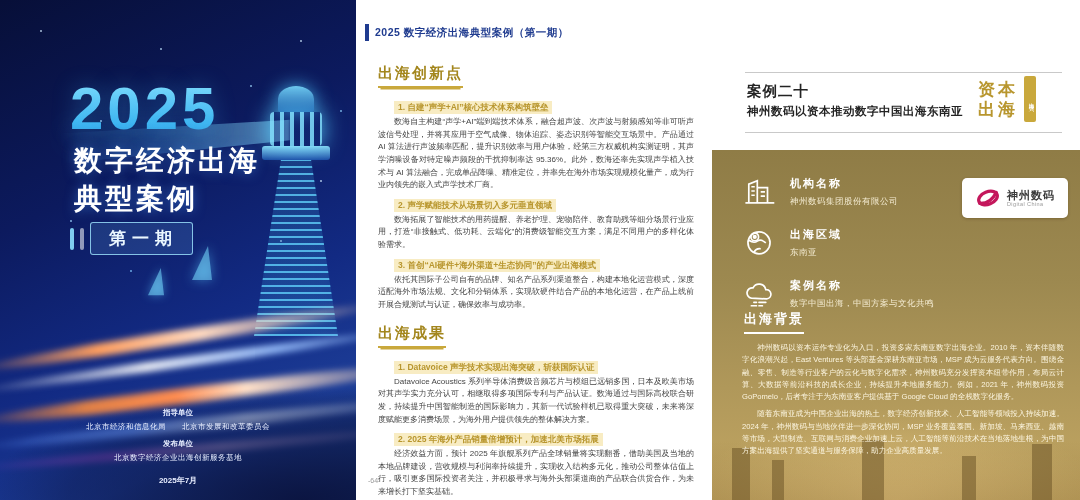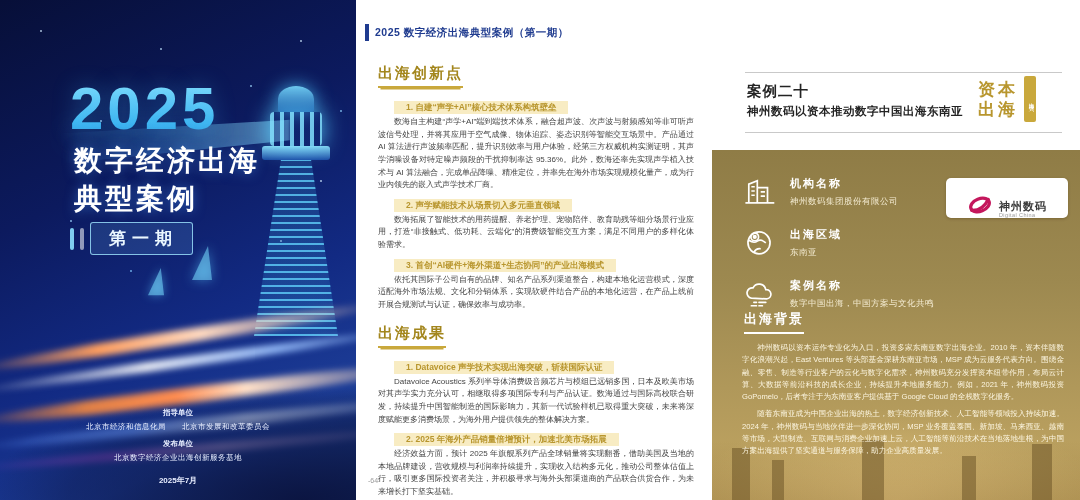--- a/index.html
+++ b/index.html
@@ -65,21 +65,21 @@
   
   .mid { position:absolute; left:360px; top:0; width:352px; height:500px; background:#fff; }
   .mid-header { position:absolute; left:5px; top:24px; display:flex; align-items:center; gap:6px; }
   .mid-header-bar { width:4px; height:17px; background:#1f3b8f; }
   .mid-header-text { color:#1f3b8f; font-weight:800; font-size:10.5px; letter-spacing:.5px; }
   .mid-content { position:absolute; left:18px; top:64px; width:316px; }
   .sec-title { color:#a3861d; font-weight:800; font-size:15px; letter-spacing:2px;
     display:inline-block; padding-bottom:3px; border-bottom:2px solid #c9a83c;
     box-shadow:0 4px 0 -2.5px #c9a83c; margin-bottom:8px; }
   .sub-heading { display:inline-block; background:#f8ecc3; color:#b8962e; font-weight:700;
-    font-size:8.5px; padding:1px 12px; margin:3px 12px 2px 16px; line-height:1.3; }
+    font-size:8.5px; padding:1px 4px; margin:3px 12px 2px 16px; line-height:1.3; }
   .body-p { font-size:8px; color:#454545; line-height:1.58; text-align:justify;
     text-indent:2em; margin-bottom:2px; }
   .sec-gap { height:10px; }
   .page-num { position:absolute; left:8px; bottom:16px; font-size:7px; color:#9a9a9a; }
 
   
   .rightpage { position:absolute; left:712px; top:0; width:368px; height:500px; background:#fff; }
   .gold-panel { position:absolute; left:0; top:150px; width:368px; height:350px; overflow:hidden;
     background:linear-gradient(180deg,#8f7c46 0%,#9d8950 38%,#b0985a 68%,#c3a763 100%); }
   .city-glow { position:absolute; left:0; bottom:0; width:100%; height:130px;
@@ -96,22 +96,22 @@
     font-weight:900; font-size:17px; line-height:1.15; letter-spacing:3px;
     font-family:"Liberation Serif","DejaVu Serif",serif; }
   .mode-tag { position:absolute; right:26px; top:4px; width:12px; height:46px; background:#c9a83c;
     border-radius:2px; color:#fff; font-size:5.5px; writing-mode:vertical-rl; text-align:center;
     letter-spacing:1px; padding-top:2px; }
   .info-rows { position:absolute; left:30px; top:24px; }
   .info-row { display:flex; gap:14px; margin-bottom:17px; align-items:flex-start; }
   .info-icon { width:34px; height:34px; flex:0 0 34px; }
   .info-label { color:#fff; font-weight:800; font-size:11px; letter-spacing:2px; margin-top:2px; }
   .info-value { color:#f4ecd2; font-size:8.5px; margin-top:5px; letter-spacing:.5px; }
-  .logo-card { position:absolute; right:12px; top:28px; width:122px; height:40px; background:#fff;
-    border-radius:5px; display:flex; align-items:flex-end; justify-content:center; gap:6px;
+  .logo-card { position:absolute; right:12px; top:28px; width:106px; height:40px; background:#fff;
+    border-radius:5px; display:flex; align-items:center; justify-content:center; gap:6px;
     box-shadow:0 1px 3px rgba(60,40,0,.3); }
   .logo-text-cn { font-size:11px; font-weight:800; color:#3a3a3a; letter-spacing:1px; line-height:1.1; }
   .logo-text-en { font-size:5.5px; color:#999; letter-spacing:.4px; }
   .bg-title { position:absolute; left:32px; top:160px; color:#fff; font-weight:800; font-size:13px;
     letter-spacing:2px; padding-bottom:4px; border-bottom:2px solid #fff; }
   .bg-paras { position:absolute; left:30px; right:16px; top:192px; }
   .bg-paras p { color:#fcf5df; font-size:7.6px; line-height:1.62; text-align:justify;
     text-indent:2em; margin-bottom:5px; }
 </style>
 </head>

